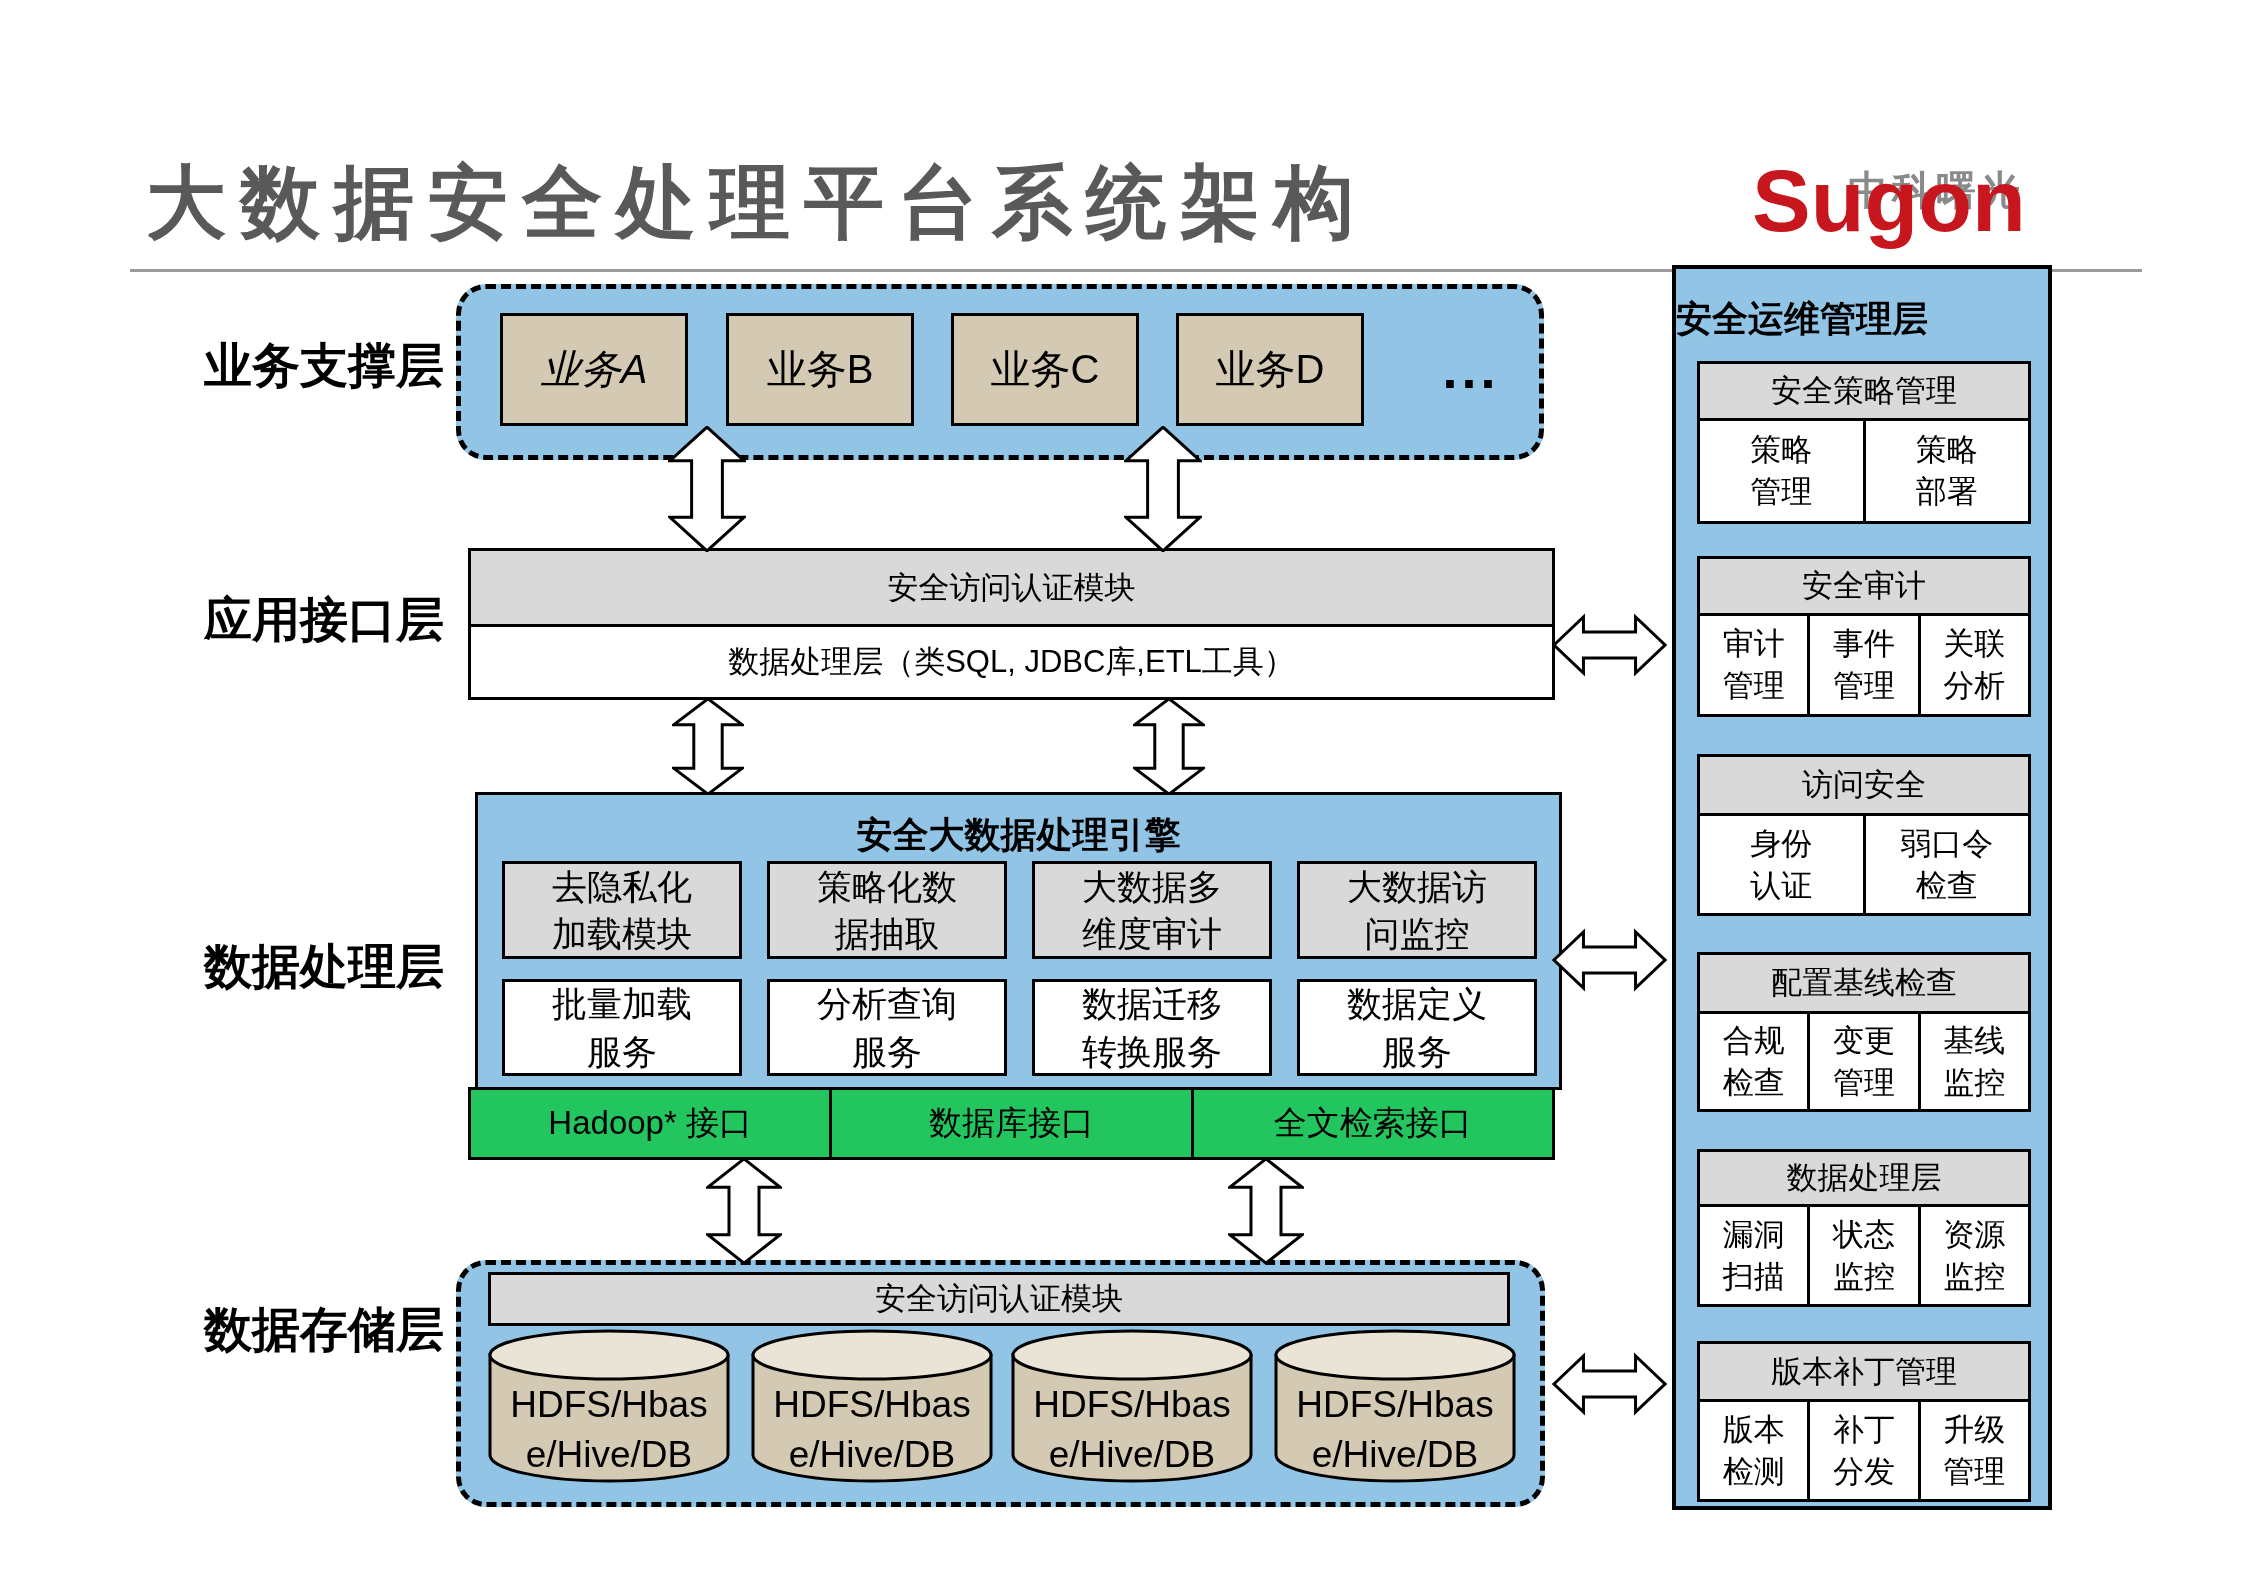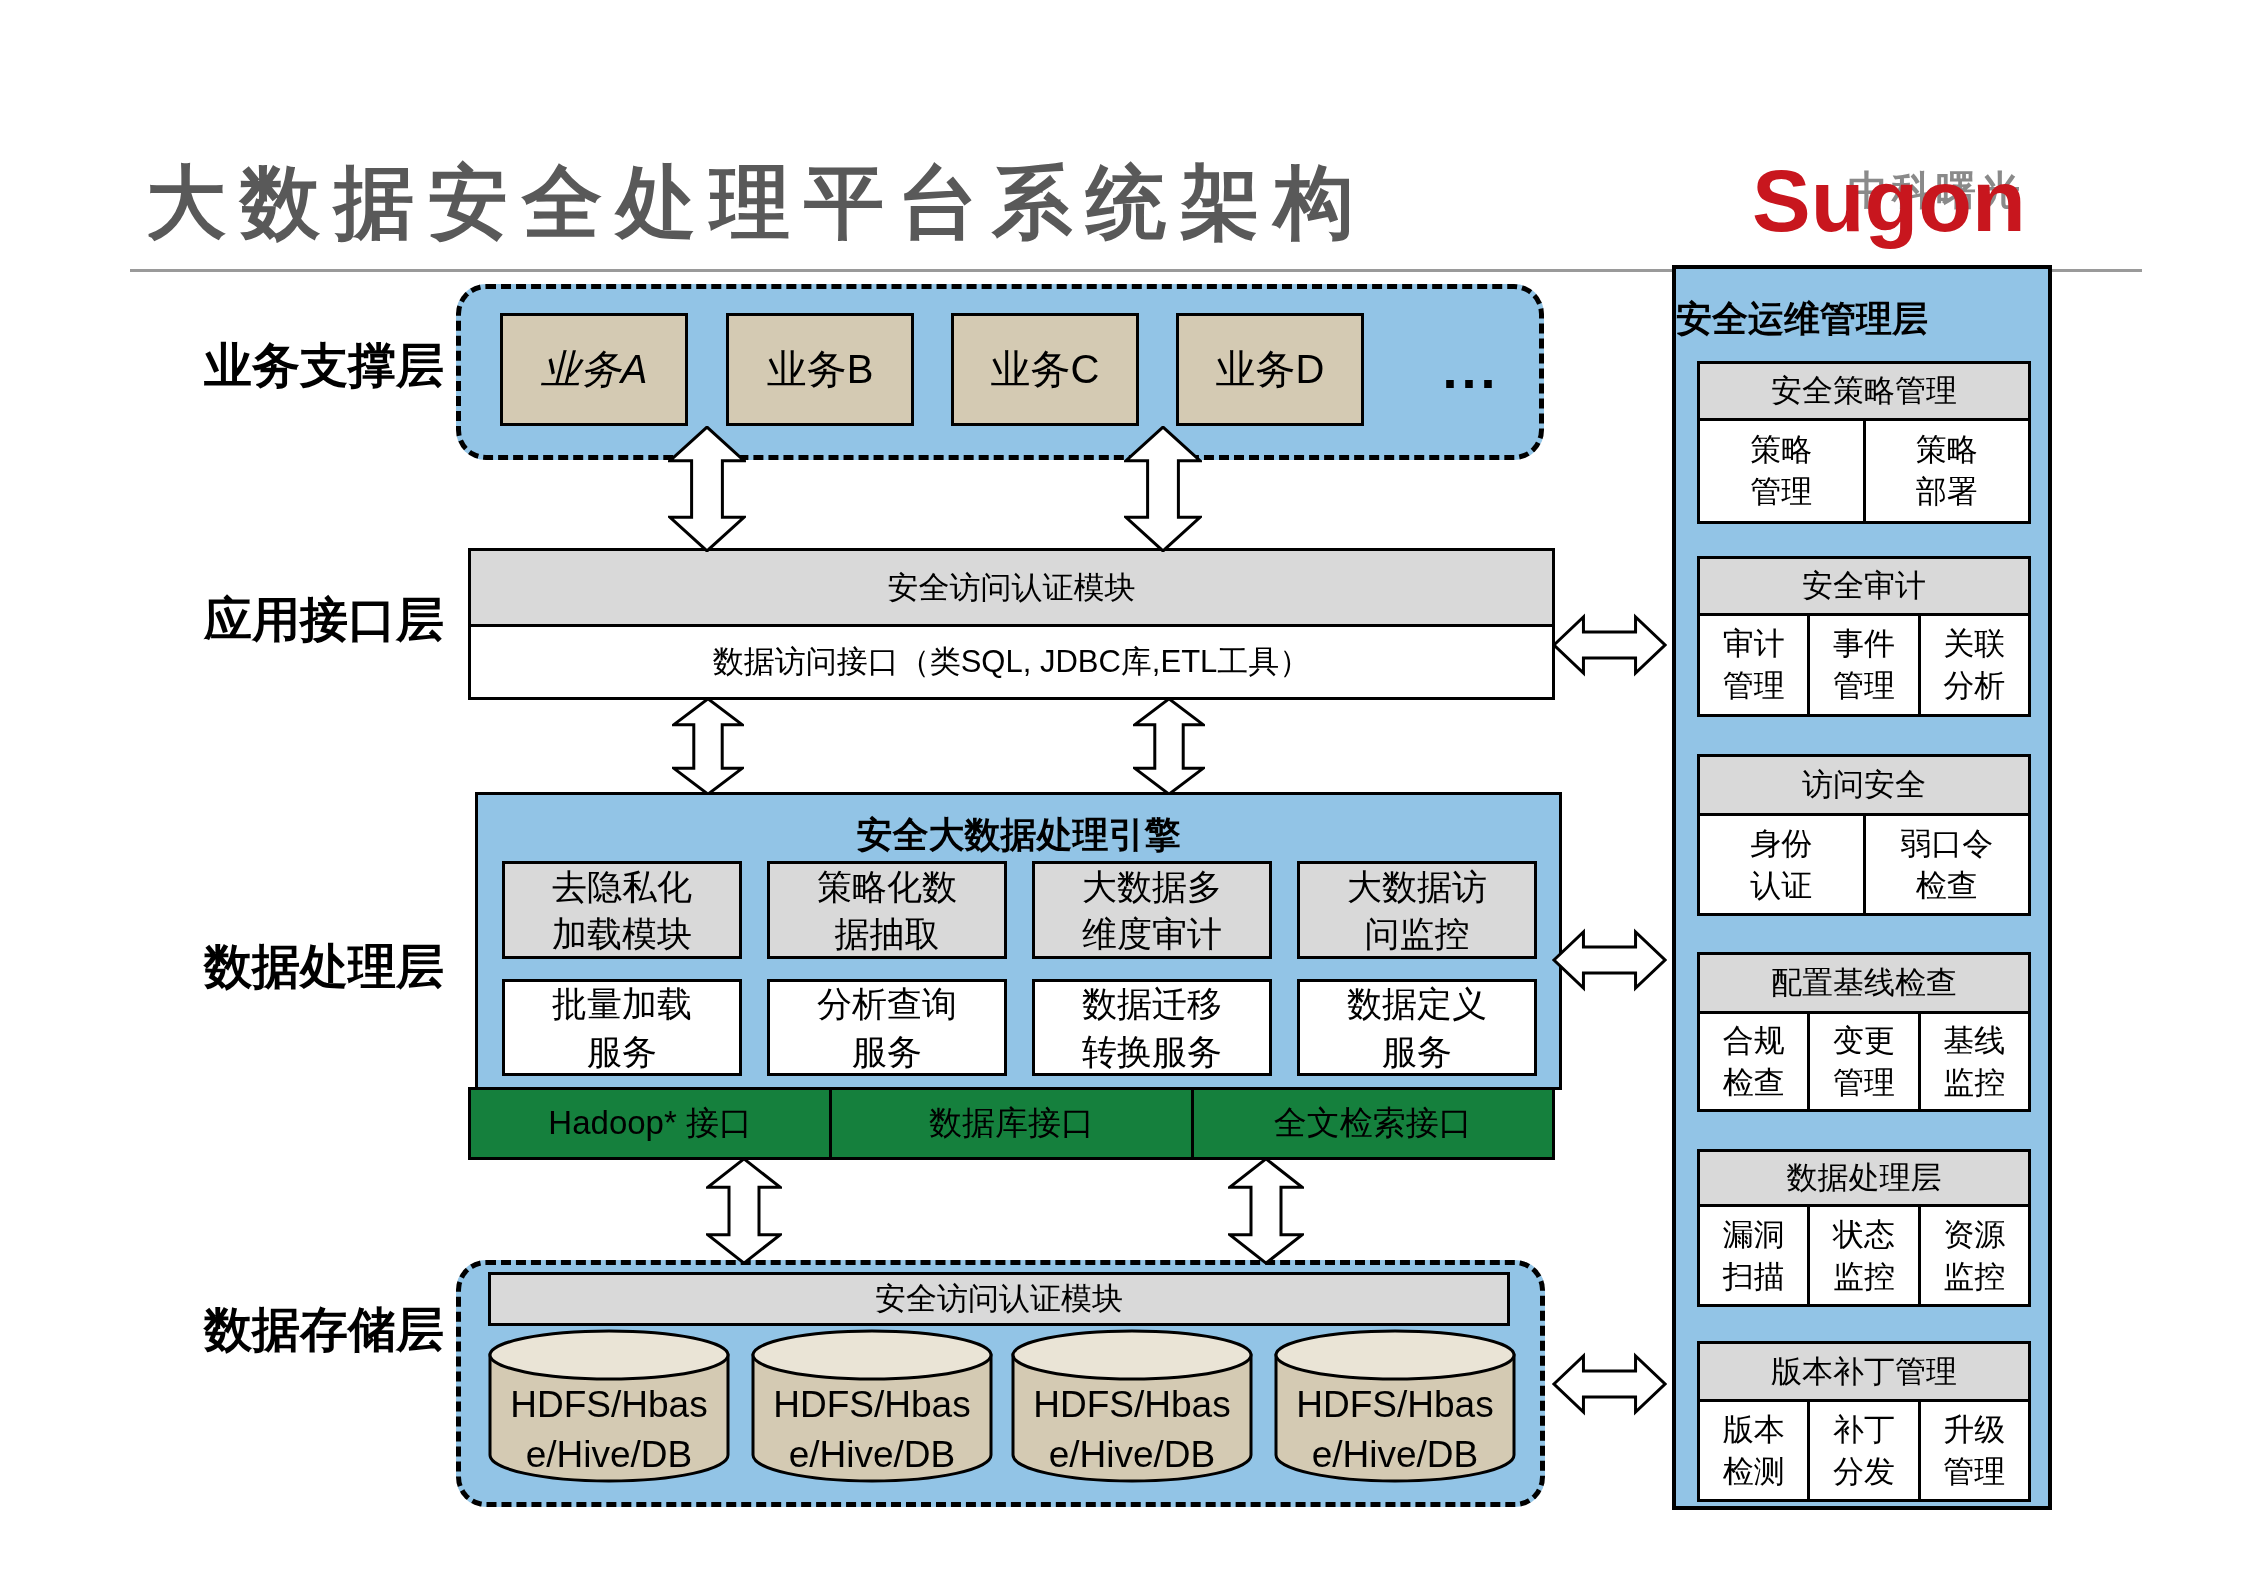--- a/index.html
+++ b/index.html
@@ -21,21 +21,21 @@
   .frame { border:3px solid #000; background:#fff; display:flex; flex-direction:column; }
   .gray-bar { background:#D9D9D9; border-bottom:3px solid #000; display:flex; align-items:center; justify-content:center; font-size:31px; }
   .white-row { flex:1; display:flex; align-items:center; justify-content:center; font-size:31px; background:#fff; }
 
   .blue-panel { background:#92C4E6; border:3px solid #000;margin-left:7px; }
   .engine-title { font-size:36px; font-weight:bold; text-align:center; width:100%; }
   .pcell { border:3px solid #000; display:flex; align-items:center; justify-content:center; text-align:center; font-size:35px; line-height:1.35; white-space:pre-line; }
   .pcell.gray { background:#D9D9D9; }
   .pcell.white { background:#fff; }
 
-  .iface-strip { border:3px solid #000; background:#15803d; display:flex; }
+  .iface-strip { border:3px solid #000; background:#22c55e; display:flex; }
   .iface-cell { flex:1; border-right:3px solid #000; display:flex; align-items:center; justify-content:center; font-size:33px; }
   .iface-cell:last-child { border-right:none; }
 
   .gray-cap { background:#D9D9D9; border:3px solid #000; display:flex; align-items:center; justify-content:center; font-size:31px; }
   .cyl-text { position:absolute; left:0; top:52px; width:100%; text-align:center; font-size:37px; line-height:1.35; white-space:pre-line; }
 
   .ops-panel { background:#92C4E6; border:4px solid #000; }
   .ops-title { font-size:36px; font-weight:bold; }
   .sec-head { background:#D9D9D9; border:3px solid #000; display:flex; align-items:center; justify-content:center; font-size:31px; }
   .sec-cells { background:#fff; border:3px solid #000; display:flex; }
@@ -64,21 +64,21 @@
   <div class="abs dashed-box" style="left:456px;top:284px;width:1088px;height:176px;">
     <div class="abs tan-box" style="left:39px;top:24px;width:188px;height:113px;font-style:italic;">业务A</div>
     <div class="abs tan-box" style="left:265px;top:24px;width:188px;height:113px;">业务B</div>
     <div class="abs tan-box" style="left:490px;top:24px;width:188px;height:113px;">业务C</div>
     <div class="abs tan-box" style="left:715px;top:24px;width:188px;height:113px;">业务D</div>
     <div class="abs ellipsis" style="left:945px;top:20px;width:130px;height:120px;">...</div>
   </div>
 
   <div class="abs frame" style="left:468px;top:548px;width:1087px;height:152px;">
     <div class="gray-bar" style="height:76px;">安全访问认证模块</div>
-    <div class="white-row">数据访问接口（类SQL, JDBC库,ETL工具）</div>
+    <div class="white-row">数据处理层（类SQL, JDBC库,ETL工具）</div>
   </div>
 
   <div class="abs blue-panel" style="left:468px;top:792px;width:1087px;height:298px;">
     <div class="abs engine-title" style="left:0;top:16px;">安全大数据处理引擎</div>
     <div class="abs pcell gray" style="left:24px;top:66px;width:240px;height:98px;">去隐私化
 加载模块</div>
     <div class="abs pcell gray" style="left:289px;top:66px;width:240px;height:98px;">策略化数
 据抽取</div>
     <div class="abs pcell gray" style="left:554px;top:66px;width:240px;height:98px;">大数据多
 维度审计</div>

